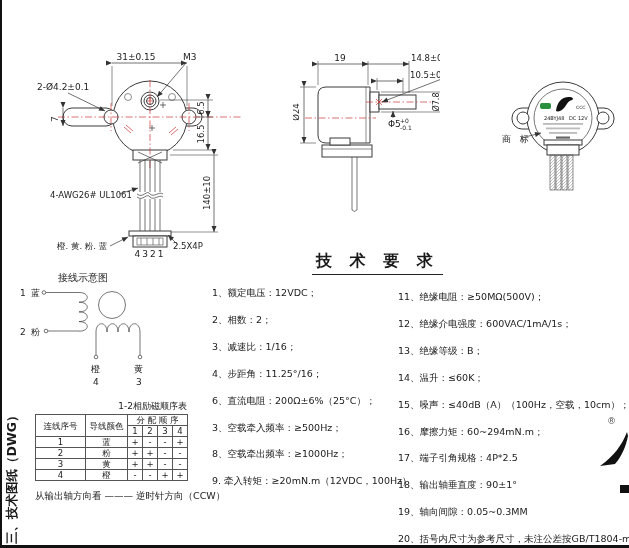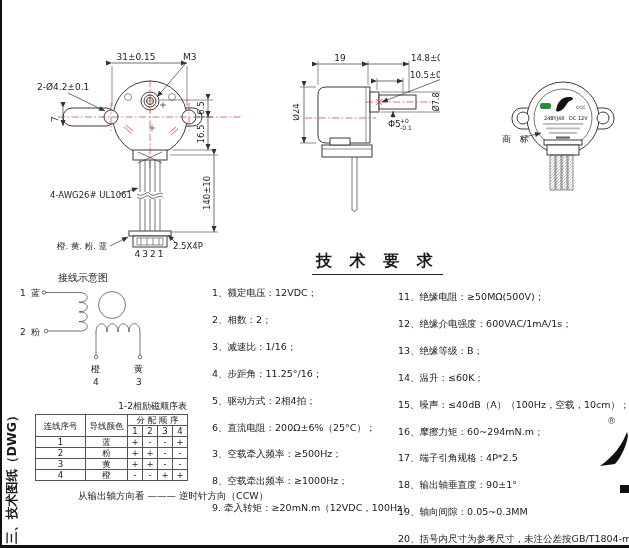--- a/index.html
+++ b/index.html
@@ -13,21 +13,21 @@
   .red{stroke:#cc3333;stroke-width:0.7;fill:none;}
   .cl{stroke:#cc3333;stroke-width:0.7;fill:none;stroke-dasharray:7 2.5 1.5 2.5;}
   .wire{stroke:#3a3a3a;stroke-width:0.7;fill:none;}
   #tech-title{font-size:16px;font-weight:bold;letter-spacing:6px;border-bottom:1.5px solid #222;
               padding:0 4px 2px 4px;white-space:nowrap;text-align:right;}
   .req-line{font-size:9.5px;line-height:11.9px;white-space:nowrap;margin-top:15px;}
   #seq-table{border-collapse:collapse;table-layout:fixed;}
   #seq-table td,#seq-table th{border:1px solid #555;font-size:8.5px;font-weight:normal;
               text-align:center;padding:0;line-height:10px;height:10px;overflow:hidden;}
   #table-title{font-size:9px;width:152px;text-align:right;white-space:nowrap;}
-  #seq-note{font-size:9.5px;white-space:nowrap;margin-left:43px;}
+  #seq-note{font-size:9.5px;white-space:nowrap;}
   #side-label{font-size:12.5px;font-weight:bold;white-space:nowrap;
               transform-origin:0 0;transform:rotate(-90deg);}
   #border-left{left:0;top:0;width:2px;height:548px;background:#111;}
   #border-bottom{left:0;top:545px;width:629px;height:3px;background:#111;}
   #corner-square{left:620px;top:485px;width:9px;height:8px;background:#111;}
   #registered{left:607px;top:416px;font-size:9px;color:#555;}
 </style>
 </head>
 <body>
 
@@ -195,21 +195,20 @@
   <path class="dim" d="M521,138 L541,133" marker-end="url(#rv-a)"></path>
 </svg>
 
 <div class="abs" id="tech-title" style="left:312px;top:251px">技 术 要 求</div>
 
 <div class="abs" style="left:212px;top:272px">
   <div class="req-line">1、额定电压：12VDC；</div>
   <div class="req-line">2、相数：2；</div>
   <div class="req-line">3、减速比：1/16；</div>
   <div class="req-line">4、步距角：11.25°/16；</div>
-  <div class="req-line">5、驱动方式：2相4拍；</div>
   <div class="req-line">6、直流电阻：200Ω±6%（25°C）；</div>
   <div class="req-line">3、空载牵入频率：≥500Hz；</div>
   <div class="req-line">8、空载牵出频率：≥1000Hz；</div>
   <div class="req-line">9. 牵入转矩：≥20mN.m（12VDC，100Hz）</div>
 </div>
 
 <div class="abs" style="left:398px;top:276px">
   <div class="req-line">11、绝缘电阻：≥50MΩ(500V)；</div>
   <div class="req-line">12、绝缘介电强度：600VAC/1mA/1s；</div>
   <div class="req-line">13、绝缘等级：B；</div>

